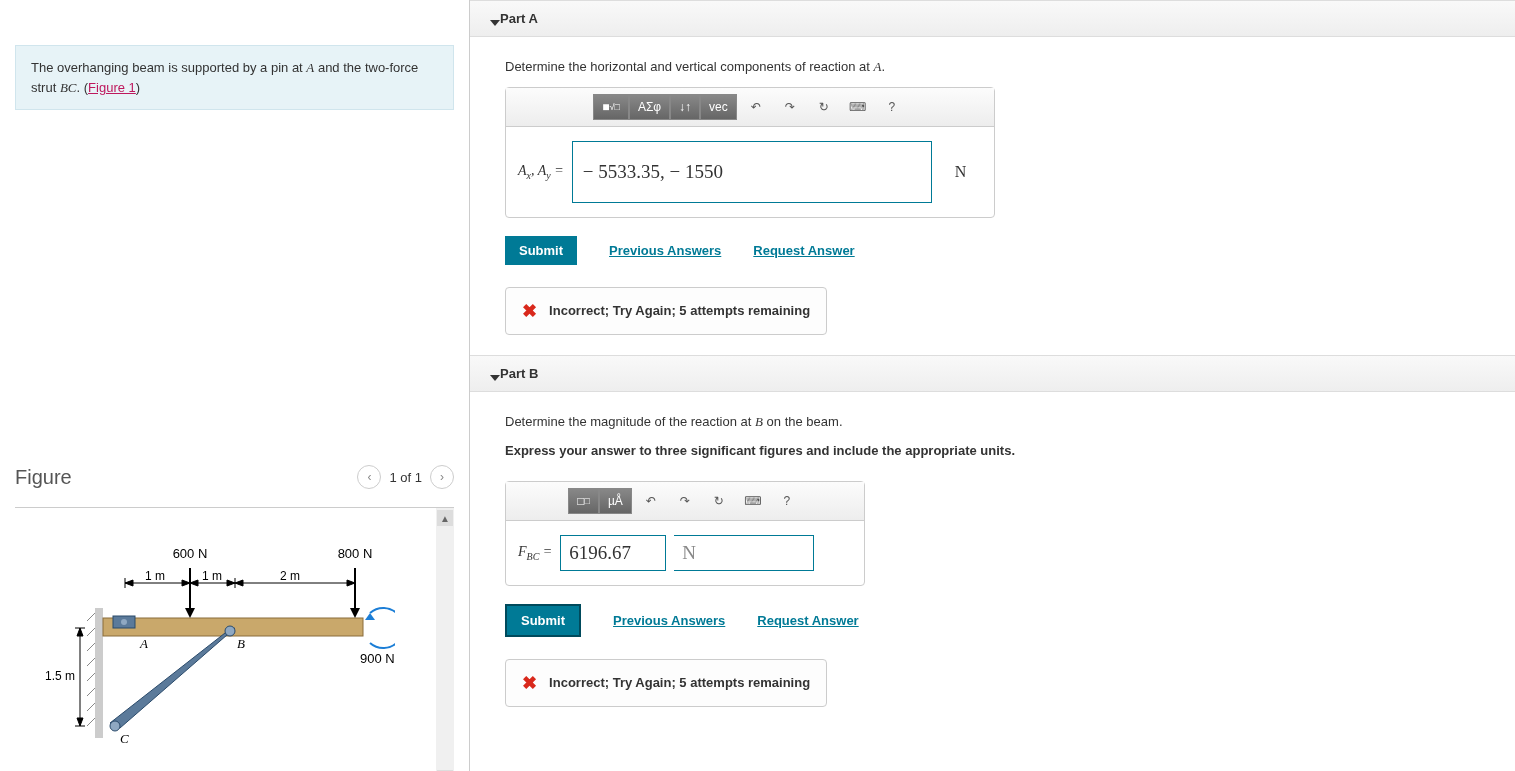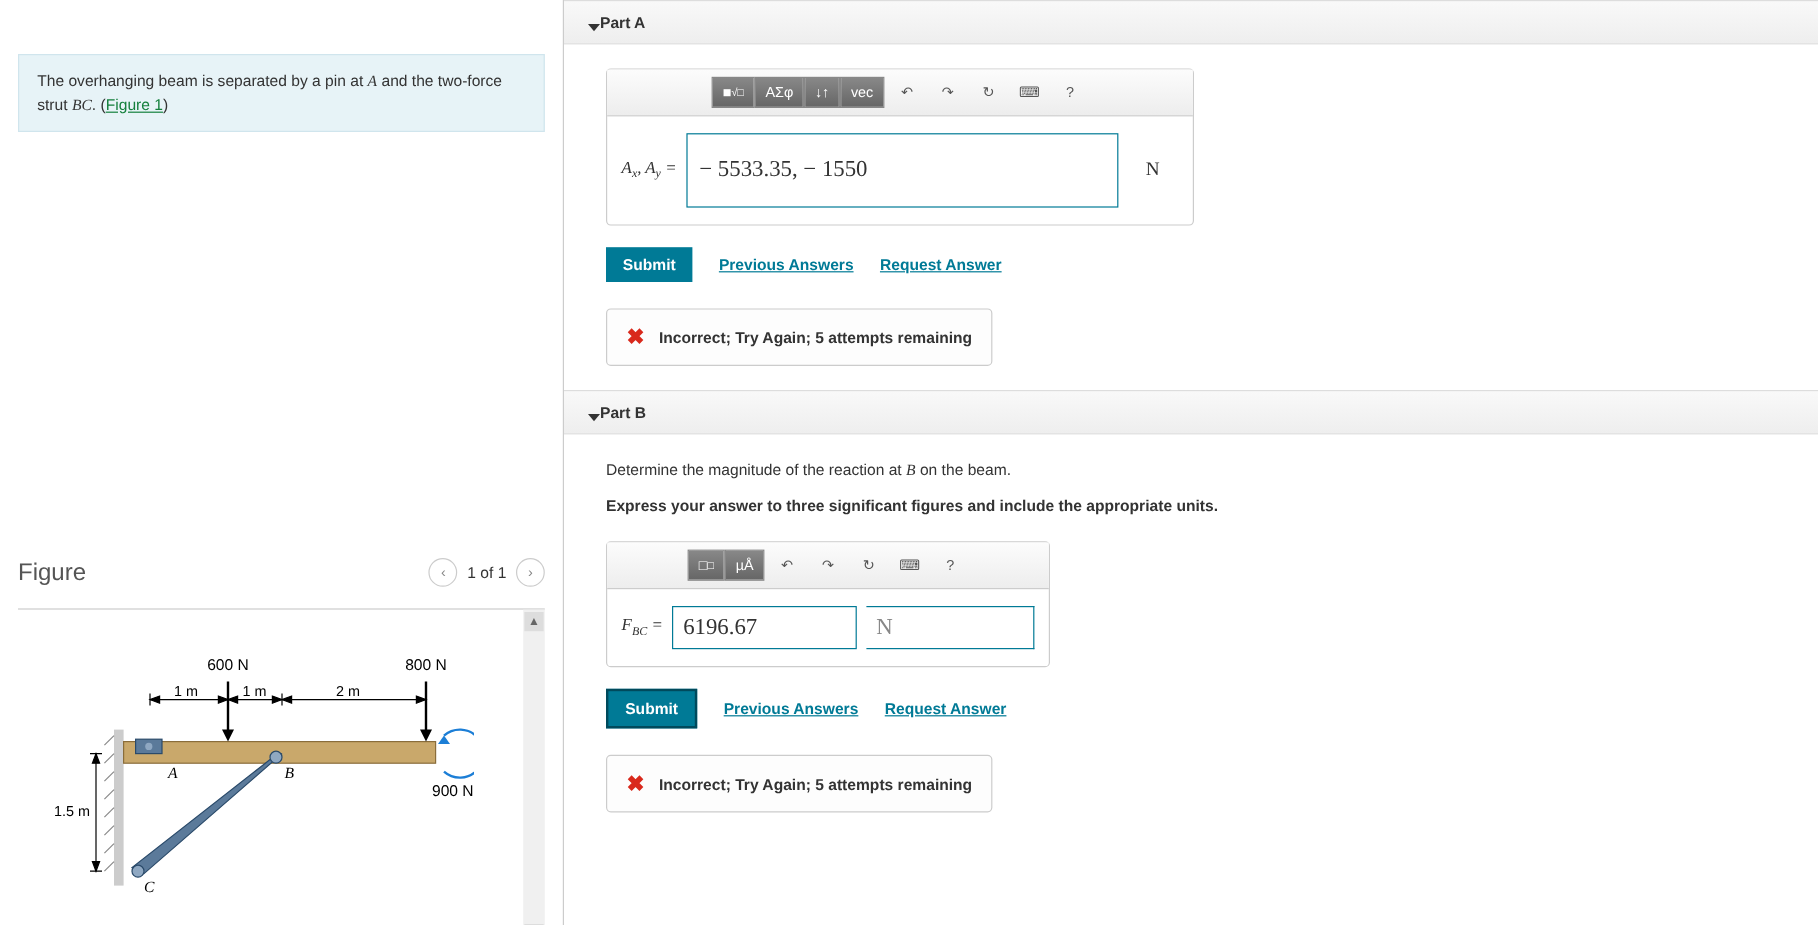--- a/index.html
+++ b/index.html
@@ -1,20 +1,20 @@
 <!DOCTYPE html>
 <html><head>
 <meta charset="utf-8">
 <style>
 * { box-sizing: border-box; margin: 0; padding: 0; }
 body { font-family: Arial, Helvetica, sans-serif; font-size: 13px; color: #333; display: flex; height: 771px; width: 1515px; }
 .left-panel { width: 470px; padding: 10px 15px; border-right: 1px solid #ccc; overflow-y: auto; }
 .right-panel { flex: 1; overflow-y: auto; padding: 0; }
 .problem-desc { background: #e7f3f7; border: 1px solid #d0e5ed; padding: 12px 15px; margin-top: 35px; font-size: 13px; line-height: 1.5; }
-.problem-desc .link { color: #15803d; text-decoration: underline; cursor: pointer; }
+.problem-desc .link { color: #be185d; text-decoration: underline; cursor: pointer; }
 .italic-serif { font-family: Georgia, serif; font-style: italic; }
 .figure-section { margin-top: 355px; }
 .figure-header { display: flex; align-items: center; justify-content: space-between; padding-bottom: 18px; border-bottom: 1px solid #ccc; }
 .figure-title { font-size: 20px; font-weight: normal; color: #555; }
 .figure-nav { display: flex; align-items: center; gap: 8px; font-size: 13px; }
 .nav-btn { width: 24px; height: 24px; border: 1px solid #ccc; border-radius: 50%; background: #fff; display: flex; align-items: center; justify-content: center; cursor: pointer; color: #888; font-size: 12px; }
 .figure-content { padding: 20px 10px; position: relative; }
 .figure-scroll { position: absolute; right: 0; top: 0; bottom: 0; width: 18px; background: #f0f0f0; display:flex; flex-direction:column; align-items:center; justify-content:space-between; padding:2px 0;}
 .figure-scroll .sbtn { width:16px; height:16px; background:#ddd; display:flex; align-items:center; justify-content:center; font-size:10px; color:#666;}
 .part-header { background: linear-gradient(#f9f9f9, #eee); border-top: 1px solid #ddd; border-bottom: 1px solid #ddd; padding: 10px 20px; display: flex; align-items: flex-end; font-weight: bold; font-size: 13px; cursor: pointer; }
@@ -24,39 +24,39 @@
 .prompt-bold { font-weight: bold; font-size: 13px; line-height: 1.5; margin-bottom: 20px; }
 .answer-box { border: 1px solid #ccc; border-radius: 4px; display: inline-block; min-width: 490px; }
 .toolbar { background: linear-gradient(#fcfcfc, #ededed); border-bottom: 1px solid #ccc; padding: 6px 10px; display: flex; align-items: center; justify-content: center; gap: 4px; }
 .tb-group { display: flex; gap: 0; }
 .tb-btn { border: 1px solid #888; background: linear-gradient(#888, #666); color: #fff; padding: 5px 8px; font-size: 12px; cursor: pointer; display: flex; align-items: center; justify-content: center; min-width: 30px; height: 26px; }
 .tb-btn.plain { background: transparent; border: none; color: #555; width: 30px; }
 .answer-row { padding: 14px 12px; display: flex; align-items: center; gap: 8px; }
 .answer-label { font-family: Georgia, serif; font-style: italic; font-size: 14px; }
 .answer-label .sub { font-size: 10px; vertical-align: sub; font-style: italic; }
 .answer-input { border: 1px solid #007a96; padding: 19px 10px; font-size: 19px; font-family: Georgia, serif; color: #333; min-width: 360px; outline: none; }
-.answer-input-b { border: 1px solid #007a96; padding: 6px 8px; font-size: 19px; font-family: Georgia, serif; color: #333; width: 154px; outline: none; }
+.answer-input-b { border: 1px solid #007a96; padding: 6px 8px; font-size: 19px; font-family: Georgia, serif; color: #333; width: 106px; outline: none; }
 .unit-input { border: 1px solid #007a96; border-left: none; padding: 6px 8px; font-size: 19px; font-family: Georgia, serif; color: #888; width: 140px; outline: none; }
 .unit-text { font-size: 16px; font-family: Georgia, serif; margin-left: 15px; }
-.action-row { margin-top: 18px; display: flex; align-items: center; gap: 22px; }
+.action-row { margin-top: 18px; display: flex; align-items: center; gap: 32px; }
 .submit-btn { background: #007a96; color: #fff; border: none; padding: 7px 14px; font-size: 13px; font-weight: bold; cursor: pointer; }
 .submit-btn.outlined { border: 2px solid #004a5c; }
 .action-link { color: #007a96; text-decoration: underline; font-weight: bold; font-size: 13px; cursor: pointer; }
 .feedback-box { margin-top: 22px; border: 1px solid #ccc; border-radius: 4px; padding: 12px 16px; display: inline-flex; align-items: center; gap: 12px; background: #fdfdfd; }
 .x-icon { color: #d9291c; font-weight: bold; font-size: 18px; }
 .feedback-text { font-weight: bold; font-size: 13px; }
 .answer-box-b { border: 1px solid #ccc; border-radius: 4px; display: inline-block; min-width: 360px; }
 svg { display:block; }
 </style>
 </head>
 <body>
 
 <div class="left-panel">
   <div class="problem-desc">
-    <span>The overhanging beam is separated by a pin at </span><span class="italic-serif">A</span><span> and the two-force strut </span><span class="italic-serif">BC</span><span>. (</span><span class="link">Figure 1</span><span>)</span>
+    <span>The overhanging beam is supported by a pin at </span><span class="italic-serif">A</span><span> and the two-force strut </span><span class="italic-serif">BC</span><span>. (</span><span class="link">Figure 1</span><span>)</span>
   </div>
 
   <div class="figure-section">
     <div class="figure-header">
       <div class="figure-title">Figure</div>
       <div class="figure-nav">
         <div class="nav-btn">‹</div>
         <span>1 of 1</span>
         <div class="nav-btn">›</div>
       </div>
@@ -136,20 +136,23 @@
   </div>
 </div>
 
 <div class="right-panel">
 
   <div class="part-header">
     <span class="caret"></span>
     <span>Part A</span>
   </div>
   <div class="part-body">
+    <div class="prompt-text">
+      <span>Determine the horizontal and vertical components of reaction at </span><span class="italic-serif">A</span><span>.</span>
+    </div>
 
     <div class="answer-box">
       <div class="toolbar">
         <div class="tb-group">
           <div class="tb-btn">■<span style="font-size:9px;">√□</span></div>
           <div class="tb-btn">ΑΣφ</div>
           <div class="tb-btn">↓↑</div>
           <div class="tb-btn">vec</div>
         </div>
         <div class="tb-btn plain">↶</div>

